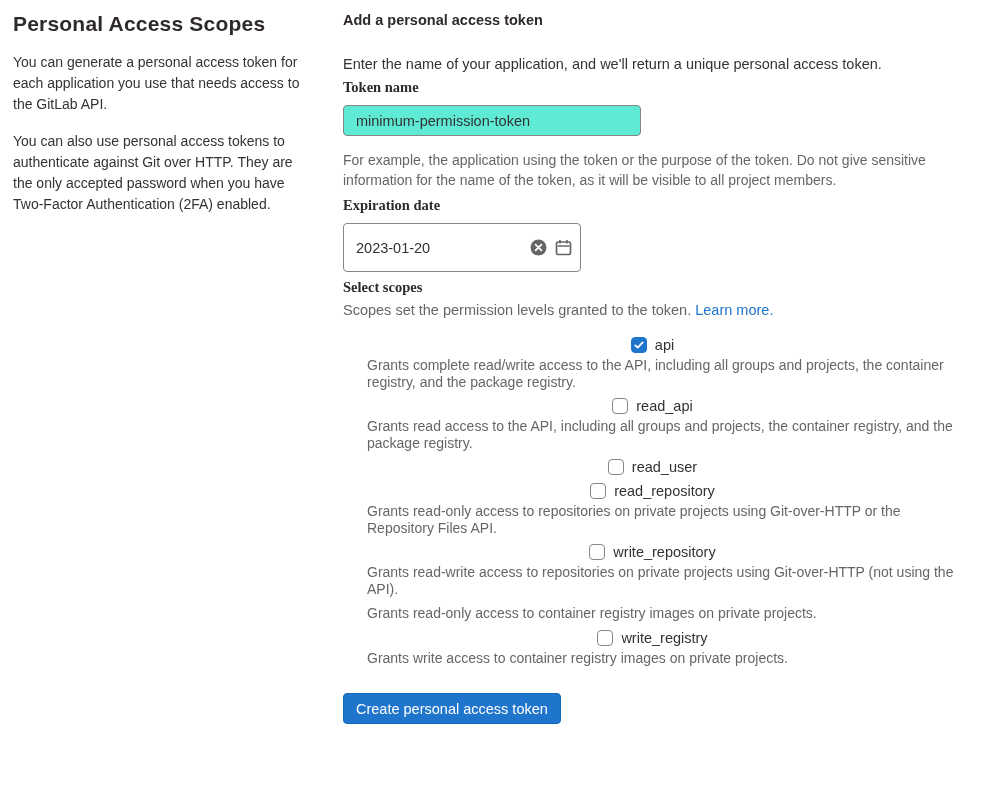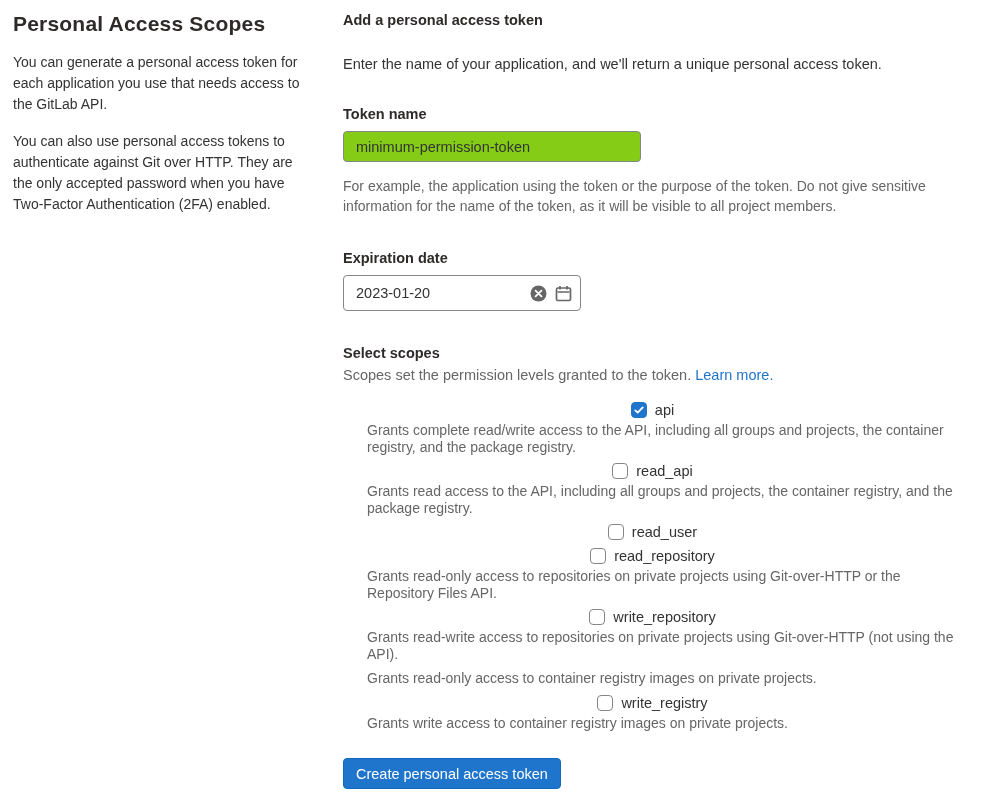--- a/index.html
+++ b/index.html
@@ -27,34 +27,34 @@
     margin-top:2px;margin-bottom:16px;letter-spacing:.2px;
   }
   .left-col p{
     font-size:14px;line-height:21px;color:var(--text);
     margin-bottom:16px;
   }
 
   .section-heading{font-size:14.5px;font-weight:700;color:var(--heading);margin-top:2px;}
   .section-sub{font-size:14.5px;color:var(--text);margin-top:28px;}
 
-  .field-label{font-size:14.5px;font-weight:700;color:var(--heading);margin-top:34px;}
+  .field-label{font-size:14.5px;font-weight:700;color:var(--heading);margin-top:7px;font-family:Liberation Serif, serif;}
 
   .text-input{
     display:block;margin-top:9px;height:31px;
     border:1px solid var(--input-border);border-radius:4px;
     padding:0 12px;font-size:14.5px;color:var(--text);
-    font-family:inherit;background:#84cc16;outline:none;width:298px;
+    font-family:inherit;background:#5eead4;outline:none;width:298px;
   }
   .help-text{
     font-size:14px;line-height:20px;color:var(--muted);margin-top:14px;width:619px;
   }
 
   .date-wrap{
-    position:relative;margin-top:9px;width:238px;height:36px;
+    position:relative;margin-top:9px;width:238px;height:49px;
     border:1px solid var(--input-border);border-radius:4px;background:#fff;
     display:flex;align-items:center;
   }
   .date-wrap input{
     border:none;outline:none;background:transparent;
     font-size:14.5px;color:var(--text);font-family:inherit;
     padding:0 0 0 12px;width:165px;height:100%;
   }
   .date-icons{display:flex;align-items:center;gap:8px;position:absolute;right:8px;top:0;height:100%;}
   .clear-btn{width:17px;height:17px;border:none;background:transparent;padding:0;cursor:pointer;display:flex;}

